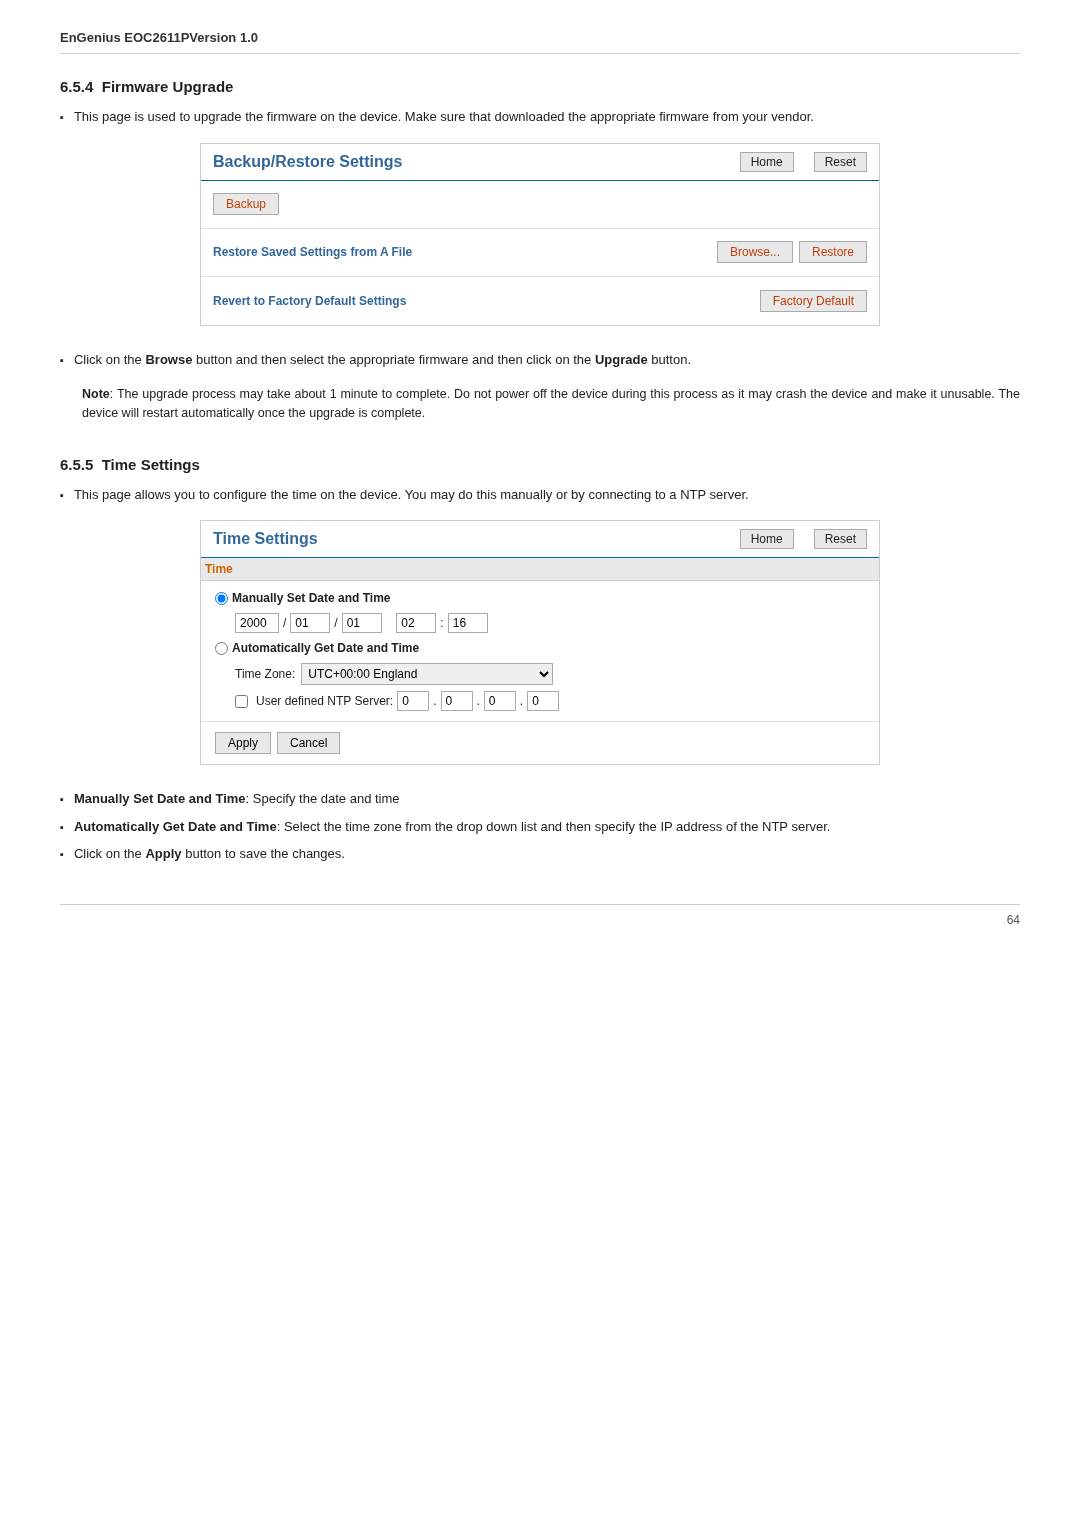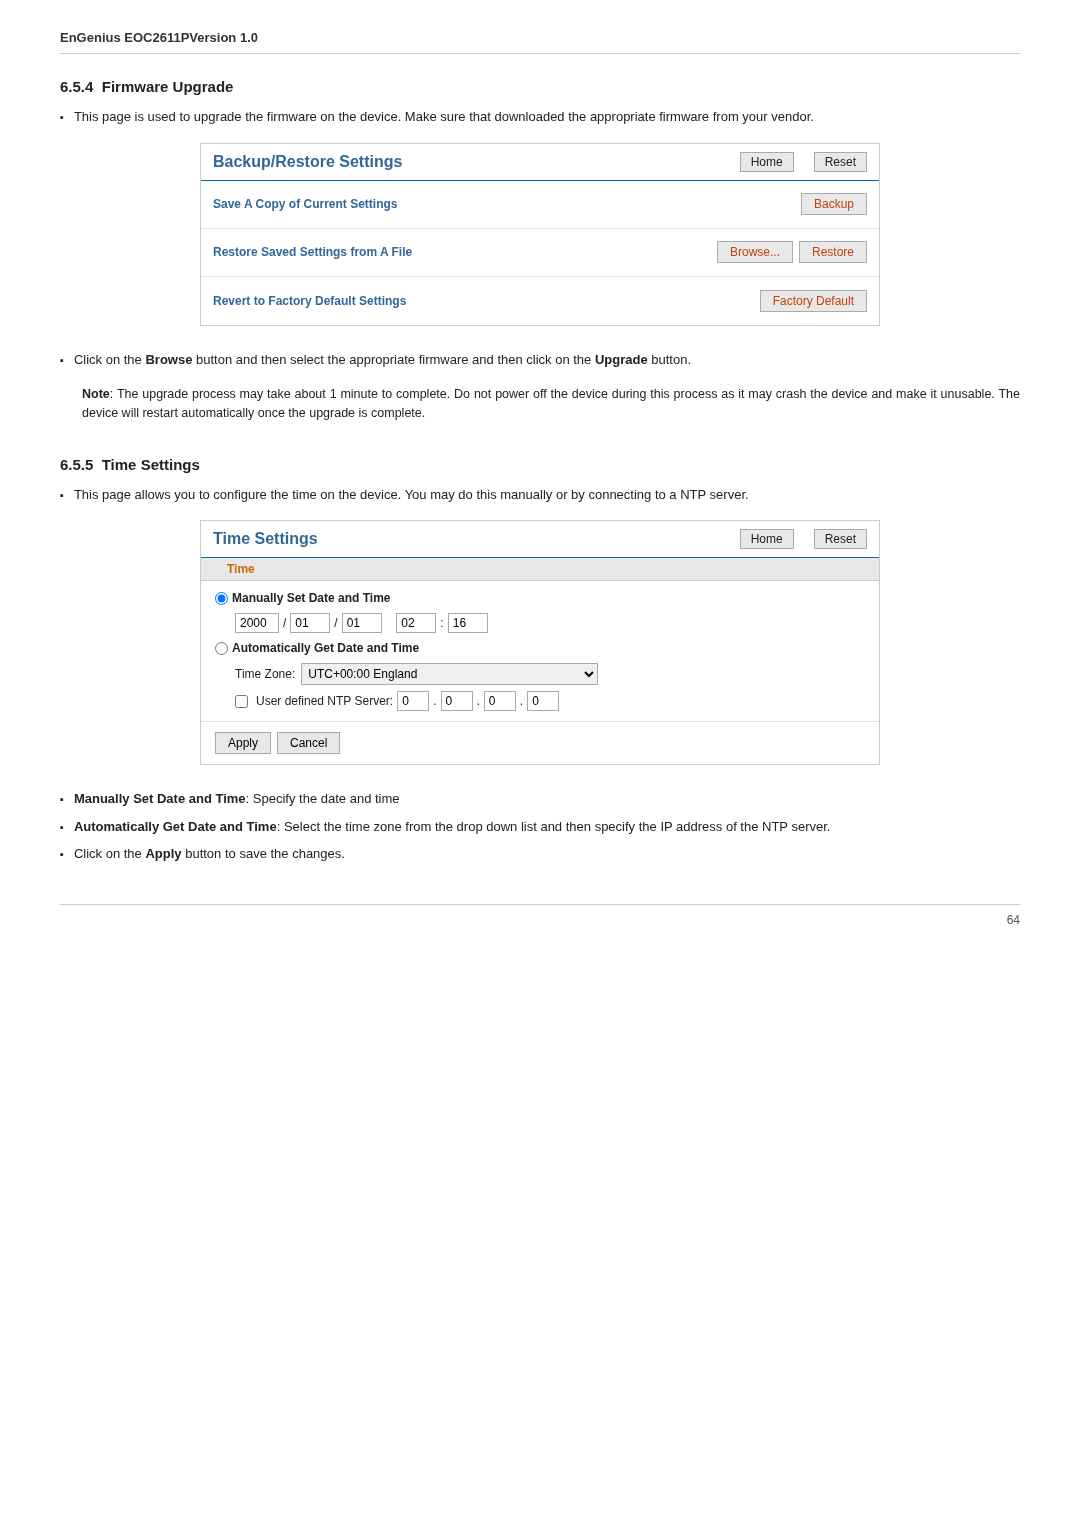--- a/index.html
+++ b/index.html
@@ -130,21 +130,21 @@
 
     
     .time-panel {
       border: 1px solid #ccc;
       margin: 0 auto 24px auto;
       max-width: 680px;
       background: #fff;
     }
     .time-section-header {
       background: #e8e8e8;
-      padding: 4px 26px;
+      padding: 4px 4px;
       font-size: 12px;
       font-weight: bold;
       color: #cc6600;
       border-bottom: 1px solid #ccc;
     }
     .time-content {
       padding: 10px 14px;
     }
     .time-row {
       display: flex;
@@ -183,21 +183,21 @@
       align-items: center;
       gap: 6px;
       margin-bottom: 6px;
       margin-left: 20px;
       font-size: 12px;
     }
     .timezone-select {
       font-size: 12px;
       border: 1px solid #aaa;
       padding: 2px;
-      width: 297px;
+      width: 252px;
     }
     .ntp-row {
       display: flex;
       align-items: center;
       gap: 4px;
       margin-left: 20px;
       font-size: 12px;
     }
     .ntp-input {
       width: 32px;
@@ -264,21 +264,20 @@
     <div class="panel">
       <div class="panel-header">
         <span class="panel-title">Backup/Restore Settings</span>
         <div class="panel-header-buttons">
           <button class="btn-small">Home</button>
           <button class="btn-small">Reset</button>
         </div>
       </div>
 
       <div class="panel-row">
-        <div class="panel-row-label">Save A Copy of Current Settings</div>
         <div class="panel-row-content">
           <button class="btn-action">Backup</button>
         </div>
       </div>
 
       <div class="panel-row">
         <div class="panel-row-label">Restore Saved Settings from A File</div>
         <div class="panel-row-content">
           <button class="btn-action">Browse...</button>
           <button class="btn-action">Restore</button>

